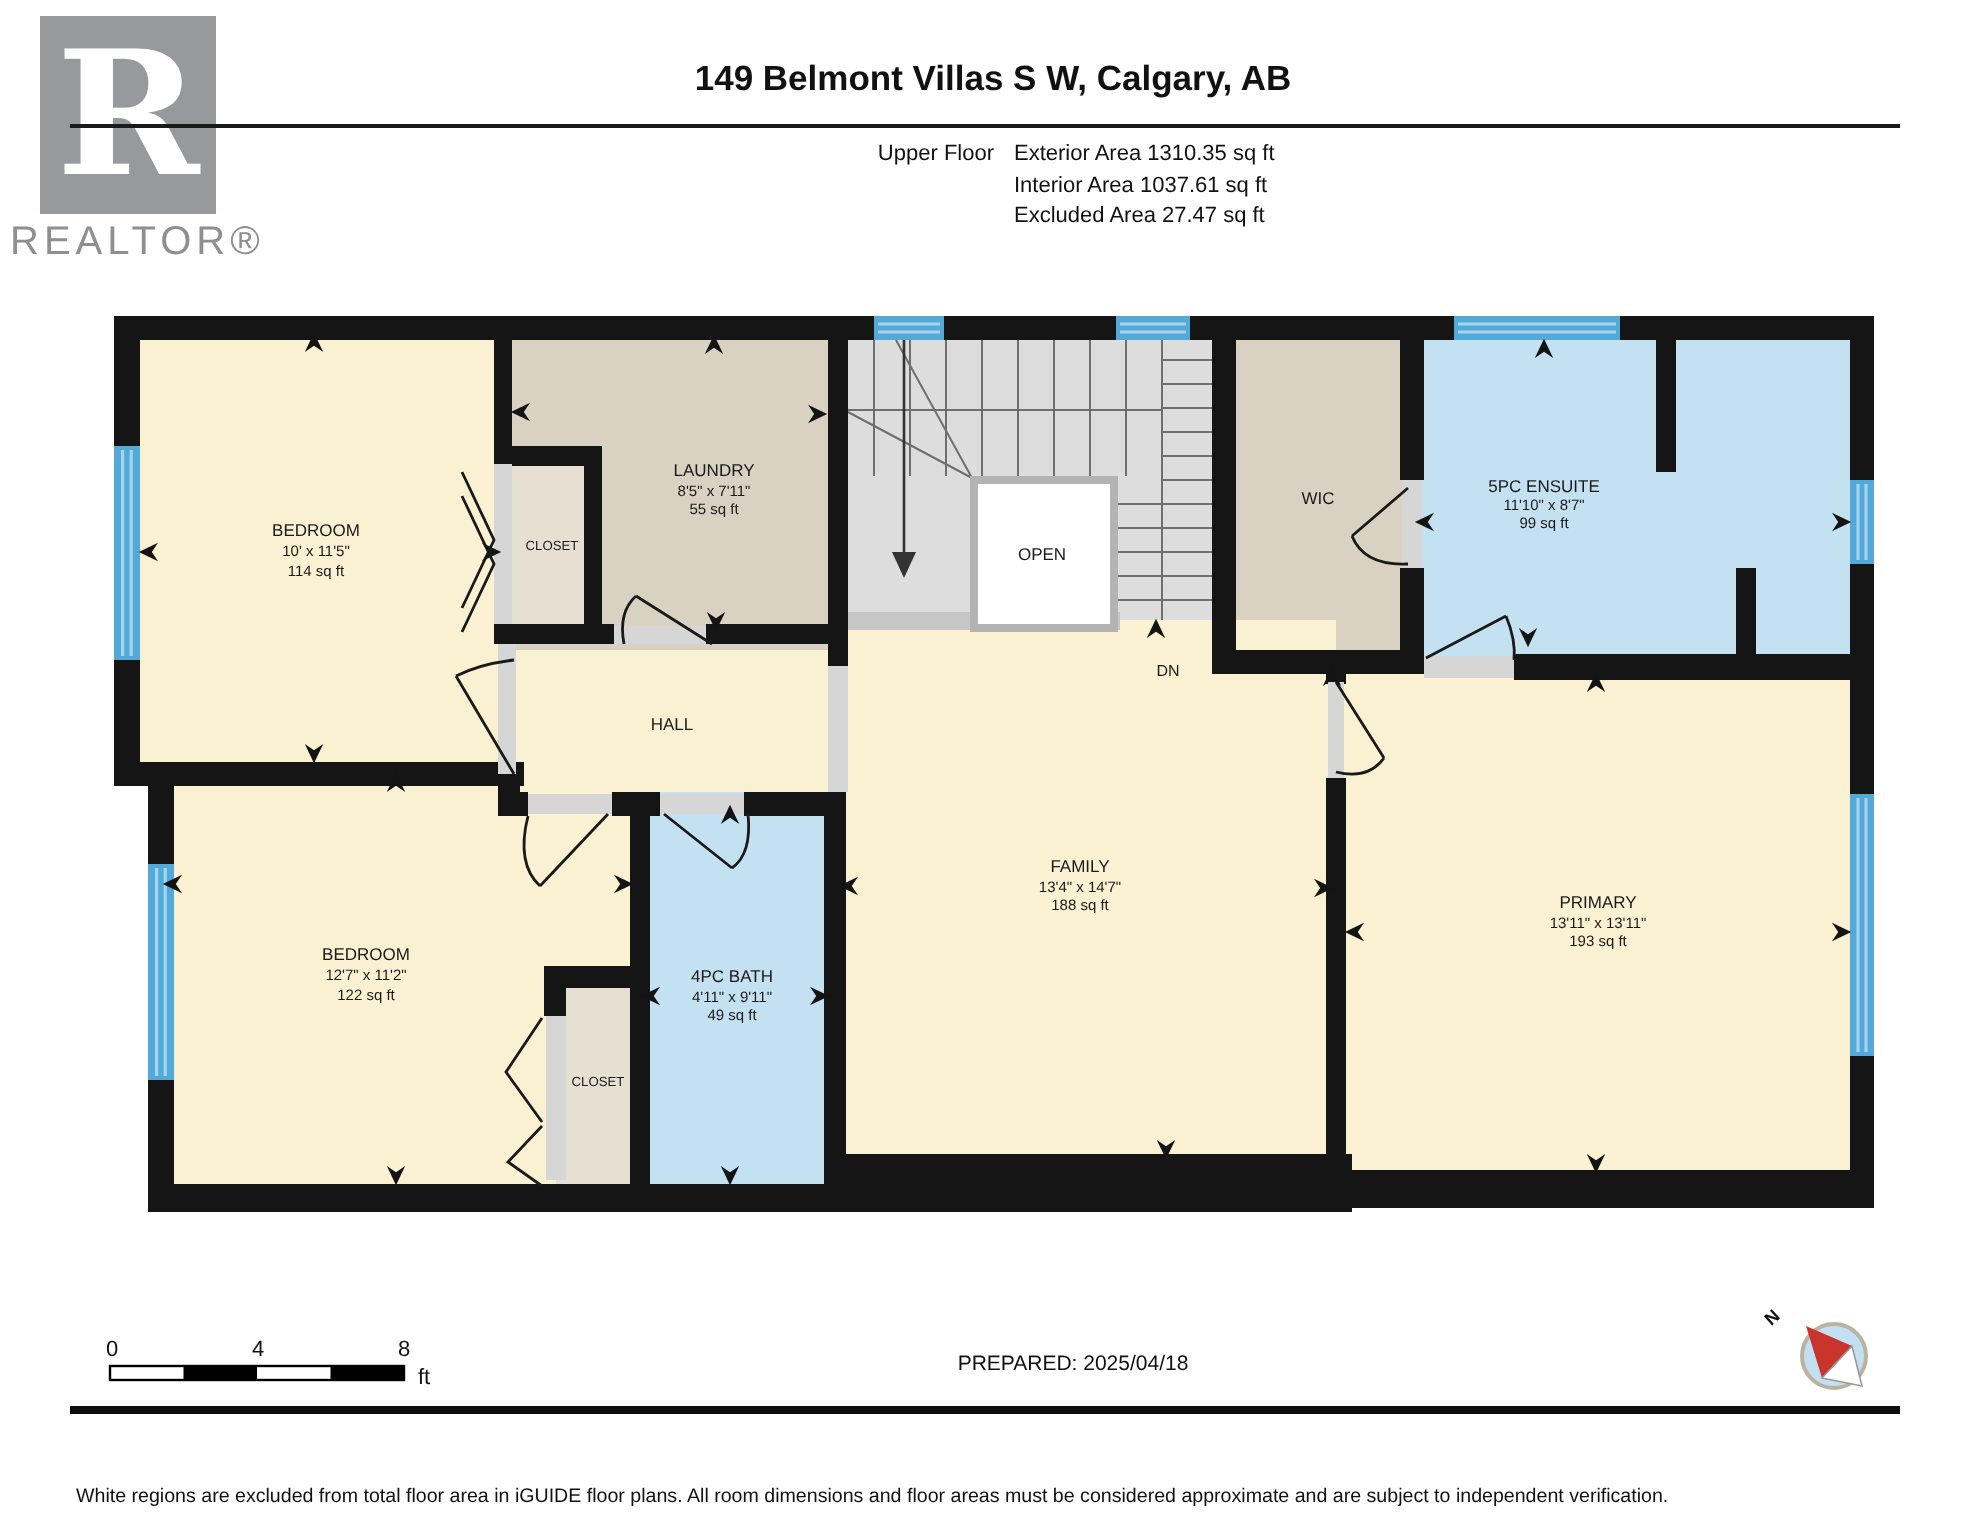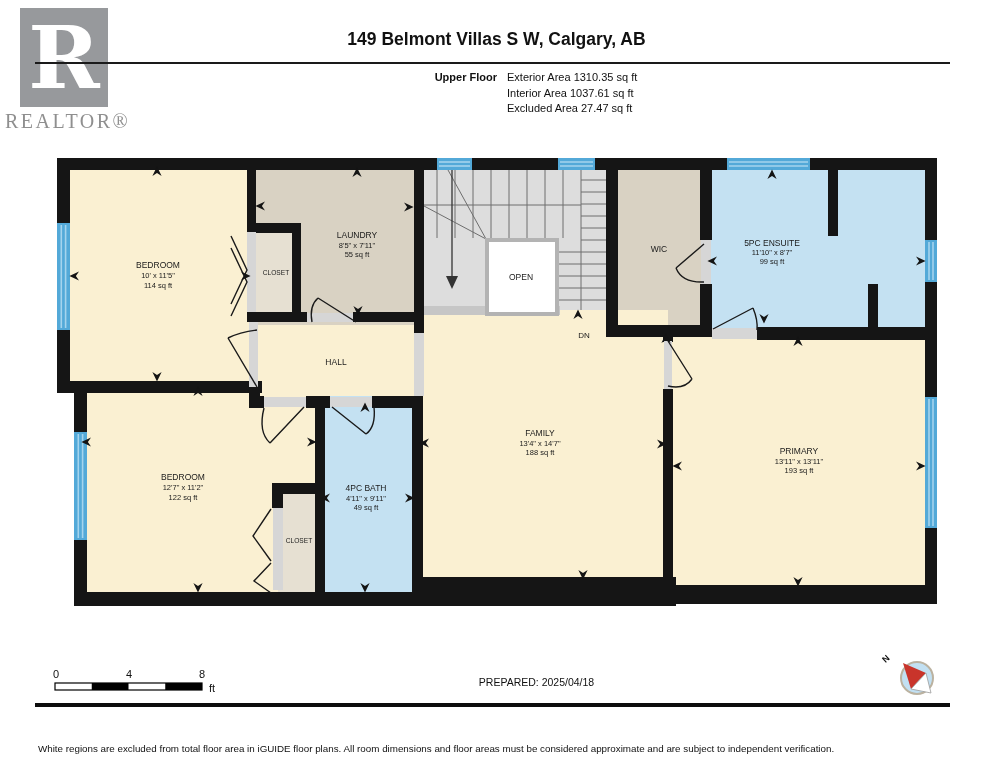--- a/index.html
+++ b/index.html
@@ -4,23 +4,23 @@
 <style>
   html,body{margin:0;padding:0;background:#fff;}
   body{width:993px;height:768px;position:relative;overflow:hidden;
        font-family:"Liberation Sans",sans-serif;color:#111;}
   .abs{position:absolute;}
   
   .logo-box{left:20px;top:8px;width:88px;height:99px;background:#97999C;
             color:#fff;text-align:center;font-family:"DejaVu Serif",serif;
             font-weight:bold;font-size:86px;line-height:99px;z-index:1;}
   .header-line{left:35px;top:62px;width:915px;height:2px;background:#1a1a1a;z-index:2;}
-  .wordmark{left:5px;top:110px;font-size:20px;color:#8F8F8F;letter-spacing:2.5px;font-family:Liberation Serif, serif;}
+  .wordmark{left:5px;top:110px;font-size:20px;color:#8F8F8F;letter-spacing:2.5px;}
   .title{left:0;top:29px;width:993px;text-align:center;font-weight:bold;font-size:17.5px;z-index:3;}
-  .floor-label{left:320px;top:71px;width:177px;text-align:right;font-weight:bold;font-size:11px;}
+  .floor-label{left:320px;top:71px;width:177px;text-align:right;font-weight:normal;font-size:11px;}
   .area-line{left:507px;font-size:11px;}
   
   .prepared{left:0;top:676px;width:993px;text-align:center;font-size:10.5px;padding-left:40px;}
   .footer-line{left:35px;top:703px;width:915px;height:4px;background:#0d0d0d;}
   .disclaimer{left:38px;top:711px;width:930px;font-size:9.8px;margin-top:32px;}
   
   svg{position:absolute;left:0;top:0;}
   .wall{fill:#151515;}
   .sill{fill:#D6D6D6;}
   .win{fill:#53A9D8;}

